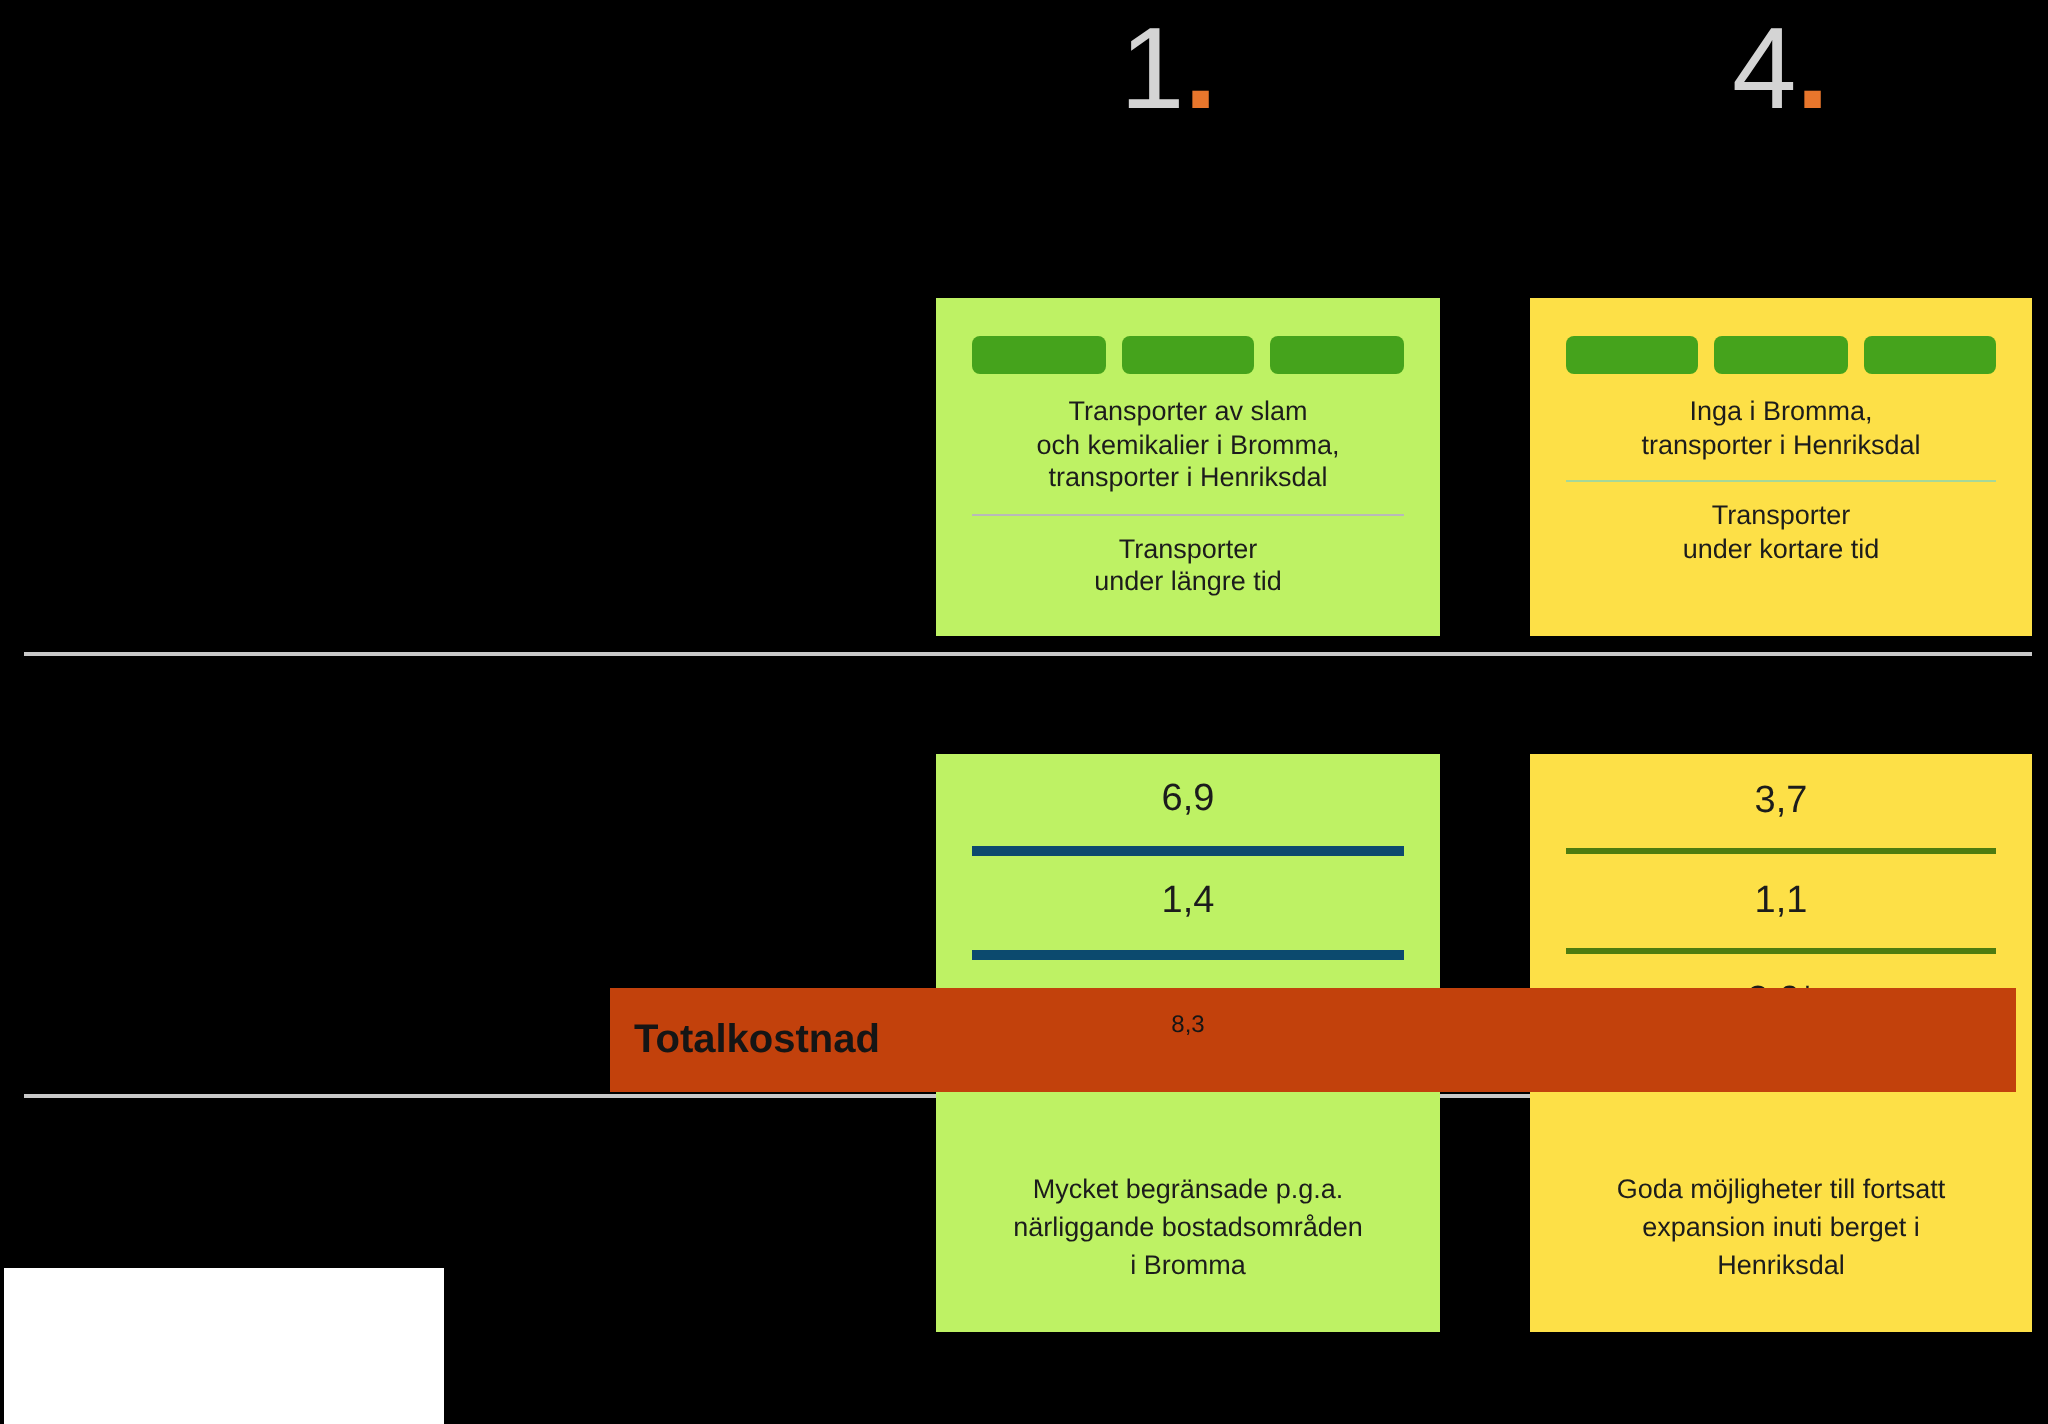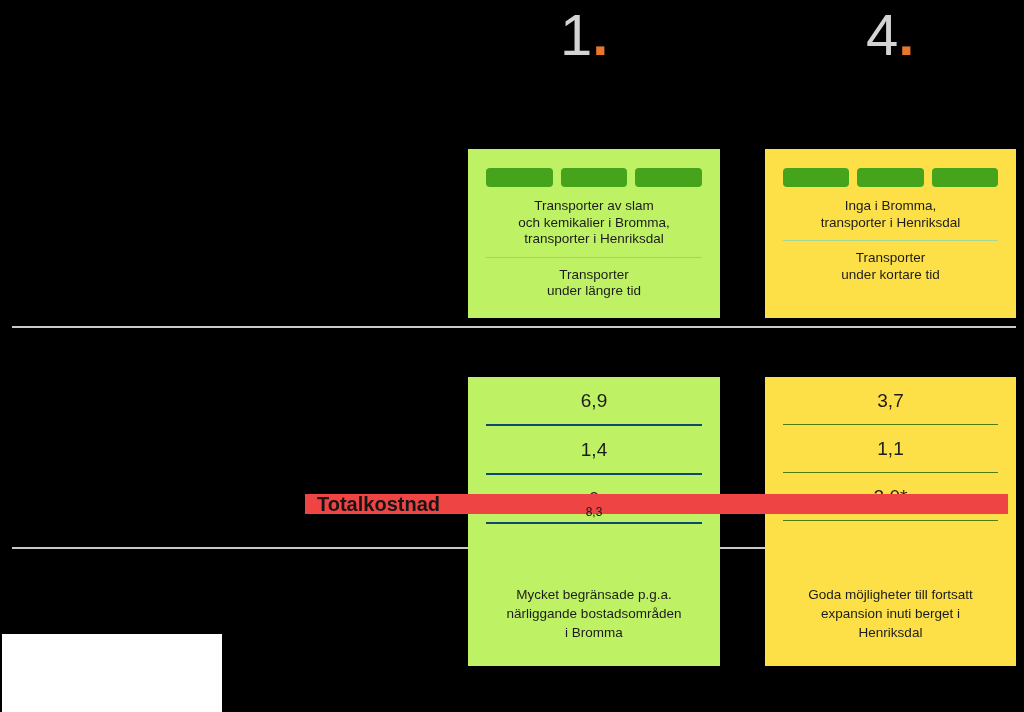--- a/index.html
+++ b/index.html
@@ -112,32 +112,32 @@
   .num-row {
     text-align: center;
     font-size: 19px;
     line-height: 22px;
     color: #1c1c1c;
     height: 47px;
     display: flex;
     align-items: center;
     justify-content: center;
   }
-  .num-row + .num-row { border-top: 2px solid #0c4a6e; }
-  .card.green .num-row + .num-row { border-top: 1px solid #4d7c0f; }
+  .num-row + .num-row { border-top: 5px solid #0c4a6e; }
+  .card.green .num-row + .num-row { border-top: 3px solid #4d7c0f; }
   .num-row.spacer { height: 47px; }
 
   
   #total-band {
     position: absolute;
     left: 305px;
     top: 494px;
     width: 703px;
-    height: 20px;
-    background: #ef4444;
+    height: 52px;
+    background: #c2410c;
     display: flex;
     align-items: center;
   }
   #total-label {
     font-size: 20px;
     font-weight: 700;
     color: #151515;
     padding-left: 12px;
     white-space: nowrap;
   }

